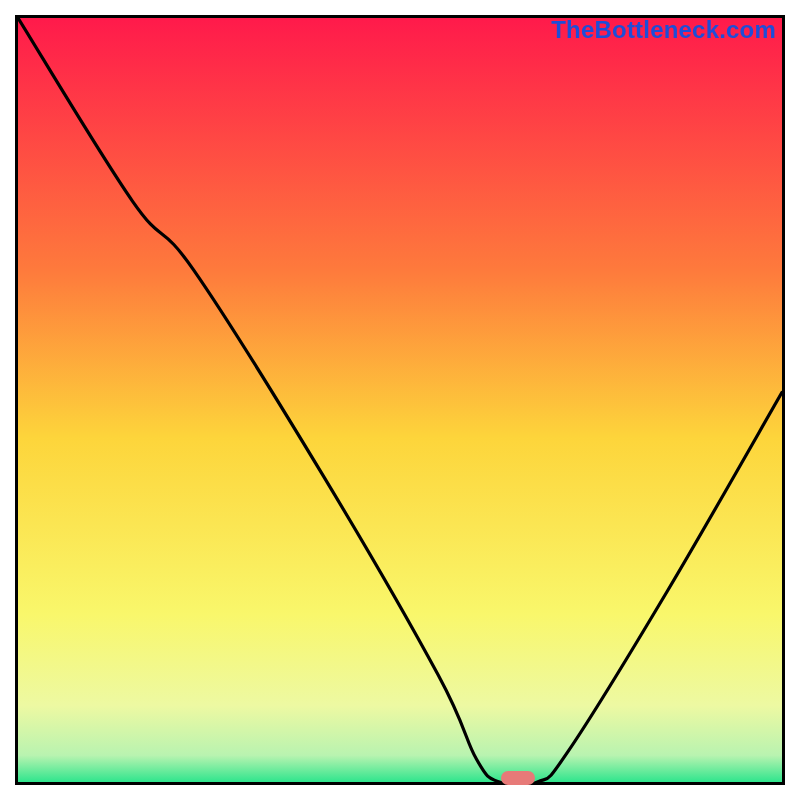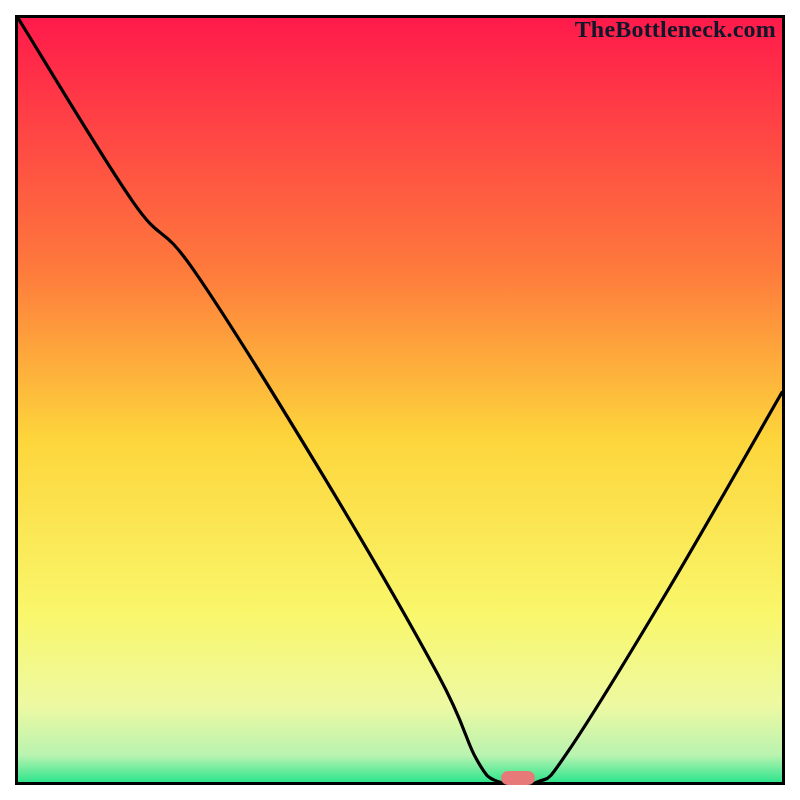--- a/index.html
+++ b/index.html
@@ -23,24 +23,24 @@
     position: absolute;
     left: 0;
     top: 0;
     width: 100%;
     height: 100%;
   }
   .watermark {
     position: absolute;
     top: -2px;
     right: 6px;
-    font-family: Liberation Serif, serif;
+    font-family: Liberation Sans, sans-serif;
     font-size: 24px;
     font-weight: 600;
-    color: #0f172a;
+    color: #1d4ed8;
     letter-spacing: 0.2px;
   }
   .curve {
     position: absolute;
     left: 0;
     top: 0;
     width: 100%;
     height: 100%;
     pointer-events: none;
   }

